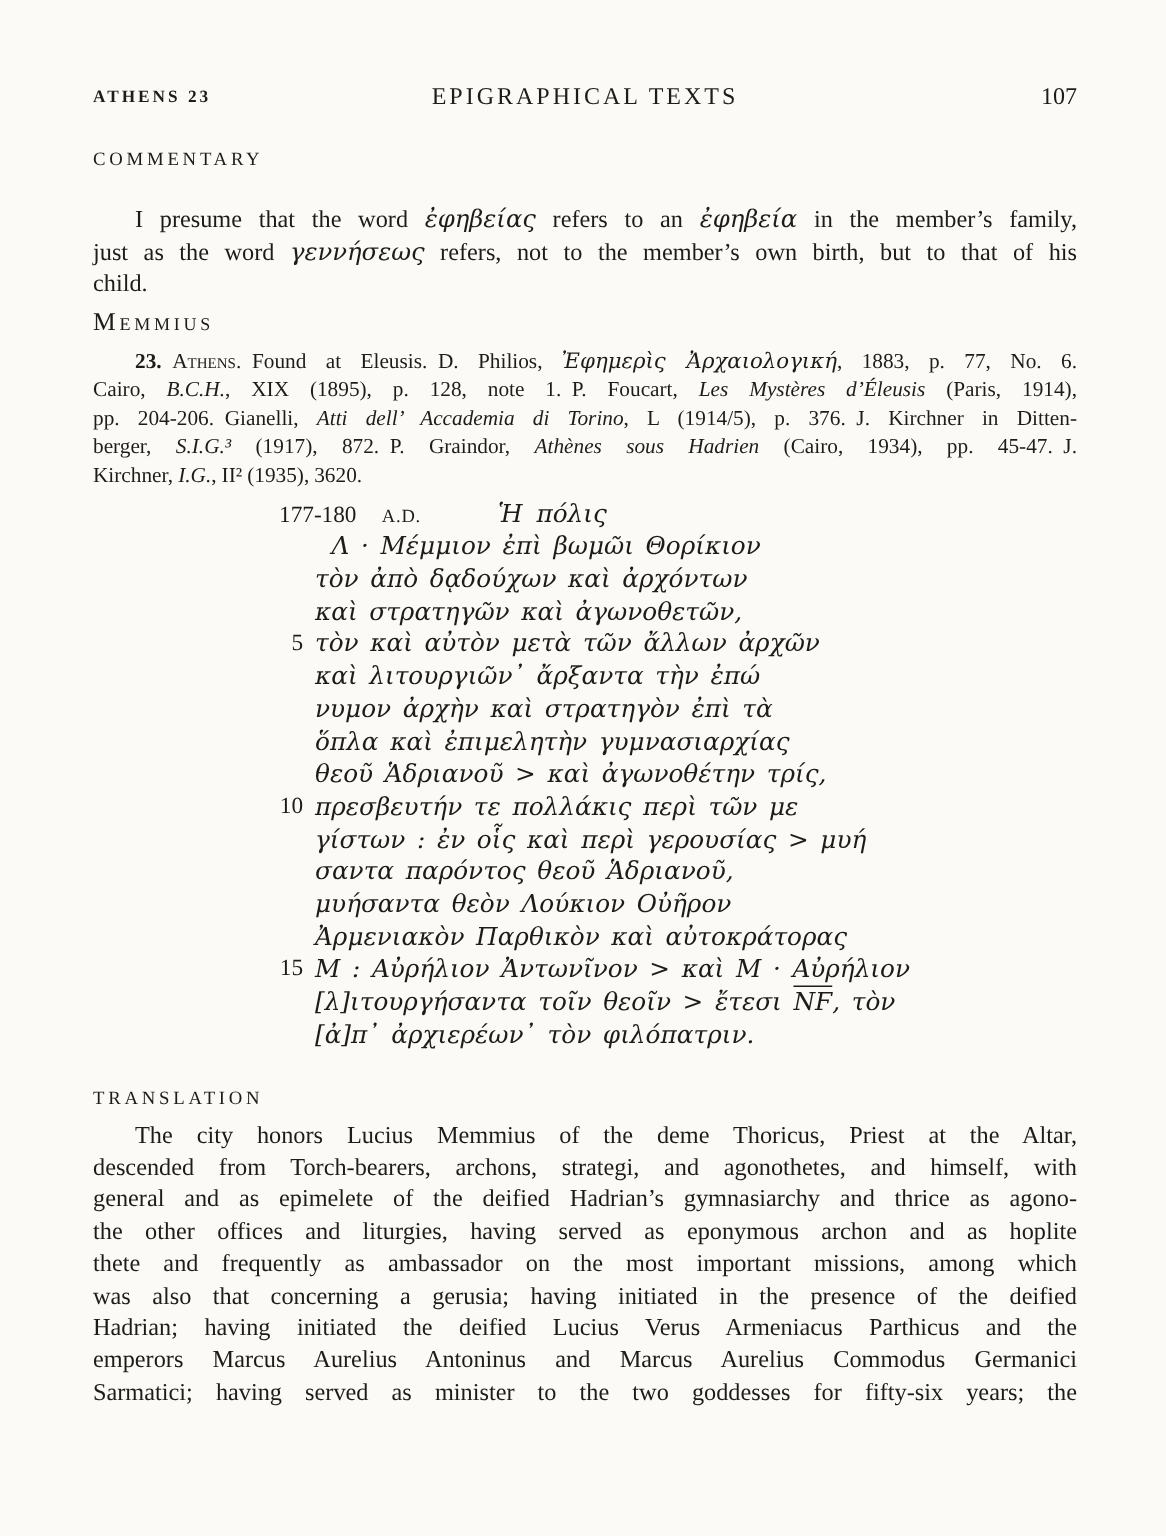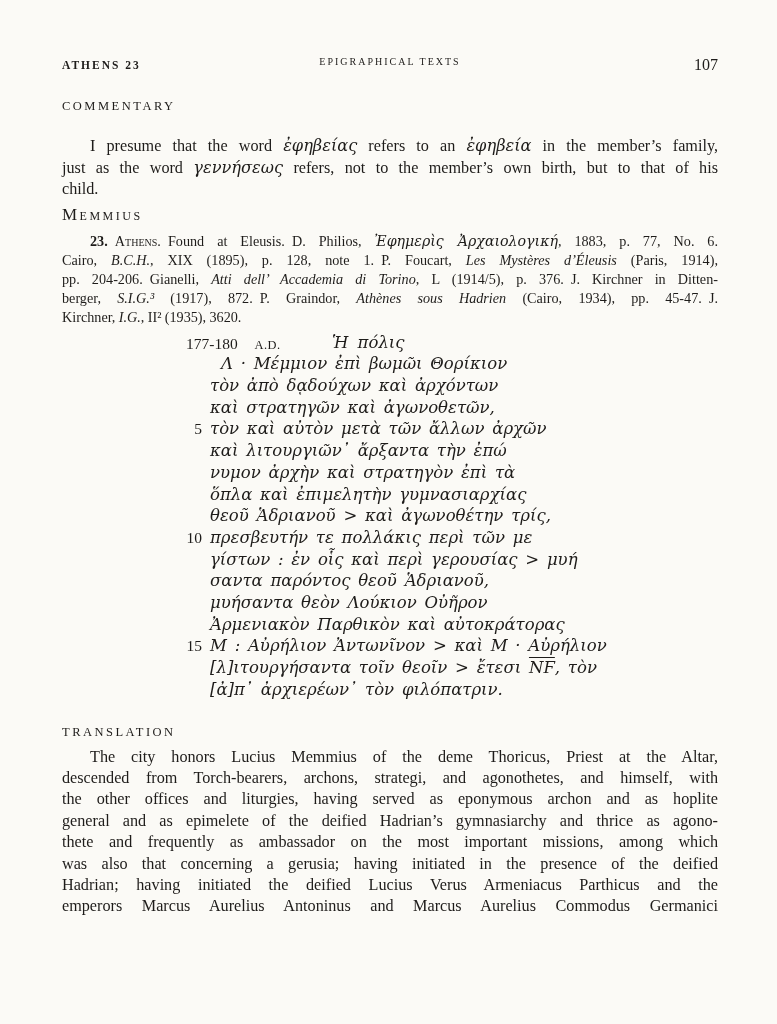--- a/index.html
+++ b/index.html
@@ -18,21 +18,21 @@
     padding-top:57px;
     position:relative;
     height:22px;
   }
   .rh-left{
     position:absolute;left:0;top:59px;
     font-size:11.5px;font-weight:bold;letter-spacing:2px;
   }
   .rh-center{
     position:absolute;left:50%;transform:translateX(-50%);top:56px;
-    font-size:10px;letter-spacing:2px;white-space:nowrap;
+    font-size:16px;letter-spacing:2px;white-space:nowrap;
   }
   .rh-right{
     position:absolute;right:0;top:56px;
     font-size:16px;
   }
 
   
   .sec-heading{
     margin:0;text-align:left;font-weight:normal;
     font-size:12.5px;letter-spacing:2.5px;
@@ -195,22 +195,23 @@
             <span class="gtext"><span>[ἀ]π᾽ ἀρχιερέων᾽ τὸν φιλόπατριν.</span></span>
           </div>
         </div>
     </div>
 
     <h2 class="sec-heading h-translation">TRANSLATION</h2>
 
     <div class="para trans">
         <div class="line first"><span>The city honors Lucius Memmius of the deme Thoricus, Priest at the Altar,</span></div>
         <div class="line"><span>descended from Torch-bearers, archons, strategi, and agonothetes, and himself, with</span></div>
+        <div class="line"><span>general and as epimelete of the deified Hadrian’s gymnasiarchy and thrice as agono-</span></div>
         <div class="line"><span>the other offices and liturgies, having served as eponymous archon and as hoplite</span></div>
-        <div class="line"><span>general and as epimelete of the deified Hadrian’s gymnasiarchy and thrice as agono-</span></div>
         <div class="line"><span>thete and frequently as ambassador on the most important missions, among which</span></div>
         <div class="line"><span>was also that concerning a gerusia; having initiated in the presence of the deified</span></div>
         <div class="line"><span>Hadrian; having initiated the deified Lucius Verus Armeniacus Parthicus and the</span></div>
         <div class="line"><span>emperors Marcus Aurelius Antoninus and Marcus Aurelius Commodus Germanici</span></div>
+        <div class="line"><span>Sarmatici; having served as minister to the two goddesses for fifty-six years; the</span></div>
       </div>
 
   </div>
 </div>
 
 </body></html>

